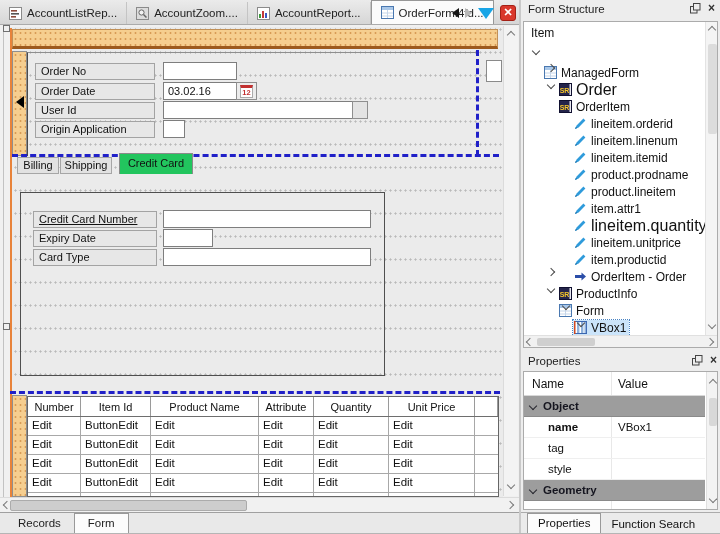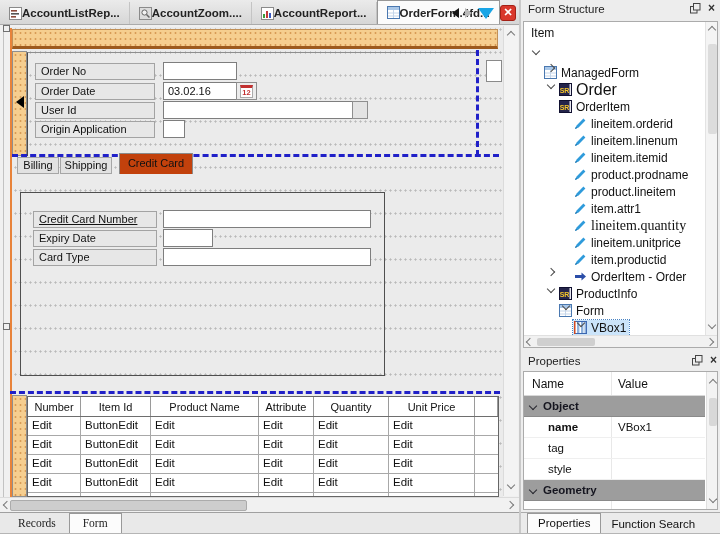--- a/index.html
+++ b/index.html
@@ -4,22 +4,22 @@
 <style>
   *{box-sizing:border-box;margin:0;padding:0;}
   html,body{width:720px;height:534px;}
   body{position:relative;font-family:"Liberation Sans",sans-serif;font-size:12px;color:#111;
        background:#ECECEC;overflow:hidden;border-bottom:1px solid #B5B5B5;}
   .abs{position:absolute;}
 
   
   #doc-tabbar{left:0;top:0;width:519px;height:25px;background:linear-gradient(#EBEBEB,#D6D6D6);
       border-bottom:1px solid #ABABAB;display:flex;align-items:flex-end;}
-  .doc-tab{height:22px;display:flex;align-items:center;padding:0 9px;font-size:11.5px;
-      color:#222;border-right:1px solid #C4C4C4;white-space:nowrap;font-weight:bold;}
+  .doc-tab{height:22px;display:flex;align-items:center;gap:5px;padding:0 9px;font-size:11.5px;
+      color:#222;border-right:1px solid #C4C4C4;white-space:nowrap;}
   .doc-tab.active{background:#FBFBFB;border:1px solid #979797;border-bottom:none;height:24px;}
   .tabicon svg{display:block;}
   #tab-nav{position:absolute;right:3px;top:4px;display:flex;align-items:center;gap:6px;height:18px;}
   .tri-left{width:0;height:0;border-top:5px solid transparent;border-bottom:5px solid transparent;border-right:7px solid #151515;}
   .tri-right{width:0;height:0;border-top:5px solid transparent;border-bottom:5px solid transparent;border-left:7px solid #B8B8B8;}
   .tri-down{width:0;height:0;border-left:8px solid transparent;border-right:8px solid transparent;border-top:11px solid #19A5E6;}
   .close-btn{width:16px;height:16px;background:#D9372B;border:1px solid #A32015;border-radius:3px;
       color:#fff;font-weight:bold;font-size:11px;line-height:13px;text-align:center;}
 
   
@@ -46,21 +46,21 @@
       display:flex;align-items:center;justify-content:center;}
   .calsheet{width:13px;height:13px;background:#fff;border:1px solid #AAA;border-top:3px solid #C23030;
       font-size:7.5px;font-weight:bold;color:#C23030;text-align:center;line-height:9px;}
   #partial-box{left:486px;top:35px;width:16px;height:22px;background:#fff;border:1px solid #8A8A8A;}
 
   .sel-v{left:476px;top:25px;width:4px;height:106px;border-left:3px dashed #2020C8;}
   .sel-h{height:3px;border-top:3px dashed #2020C8;}
 
   .pagetab{position:absolute;height:17px;top:132px;background:#E2E2E2;border:1px solid #A6A6A6;
       font-size:11px;line-height:15px;text-align:center;}
-  .pagetab.active{top:128px;height:21px;background:#c2410c;border-color:#8A8A8A;border-bottom:none;line-height:19px;}
+  .pagetab.active{top:128px;height:21px;background:#22c55e;border-color:#8A8A8A;border-bottom:none;line-height:19px;}
 
   #groupbox{left:20px;top:167px;width:365px;height:184px;border:1px solid #4F4F4F;}
 
   
   #items-table{left:27px;top:371px;width:472px;height:101px;background:#fff;border:1px solid #666;overflow:hidden;}
   .trow{display:flex;height:19px;border-bottom:1px solid #A8A8A8;}
   .trow.head{height:20px;border-bottom:1px solid #6E6E6E;}
   .tcell{border-right:1px solid #A8A8A8;font-size:11.5px;padding:2px 0 0 4px;overflow:hidden;white-space:nowrap;}
   .trow.head .tcell{display:flex;align-items:center;justify-content:center;font-size:11px;padding:0;border-right:1px solid #9A9A9A;}
   .tcell.fill{flex:1;border-right:none;}
@@ -71,21 +71,21 @@
   .chev.up{transform:rotate(-135deg);}
   .chev.right{transform:rotate(-45deg);}
   .chev.left{transform:rotate(135deg);}
   .chev.gray{border-color:#7A7A7A;}
   #v-scroll{left:503px;top:1px;width:15px;height:470px;background:#F3F3F3;border-left:1px solid #DBDBDB;}
   #h-scroll{left:0;top:472px;width:519px;height:15px;background:#F1F1F1;border-top:1px solid #DBDBDB;}
   #h-thumb{left:10px;top:2px;width:237px;height:11px;background:#CDCDCD;border:1px solid #ABABAB;border-radius:2px;position:absolute;}
 
   
   #view-tabs{left:0;top:512px;width:519px;height:22px;background:#E9E9E9;border-top:1px solid #A0A0A0;
-      display:flex;align-items:flex-end;padding-left:5px;font-family:Liberation Serif, serif;}
+      display:flex;align-items:flex-end;padding-left:5px;}
   .view-tab{height:19px;padding:0 13px;font-size:11.5px;line-height:17px;color:#222;}
   .view-tab.active{background:#FCFCFC;border:1px solid #999;border-bottom:none;height:21px;line-height:19px;}
 
   
   #right-col{left:519px;top:0;width:201px;height:534px;background:#EDEDED;border-left:2px solid #C9C9C9;}
   .panel-header{position:absolute;left:0;width:100%;height:20px;}
   .panel-title{position:absolute;left:7px;top:3px;font-size:11.5px;color:#222;}
   .panel-icons{position:absolute;right:5px;top:3px;display:flex;gap:7px;align-items:center;}
   .close-x{font-size:12px;font-weight:bold;color:#333;line-height:11px;}
 
@@ -434,21 +434,21 @@
         </div>
         <div class="tree-row" style="position: absolute; left: 35px; top: 173px; height: 17px;">
           <div class="chevslot"></div>
           <div class="row-inner">
             <div class="nodeicon">
               <svg width="13" height="13">
                 <path d="M1 12 L2.6 8.4 L9.4 1.6 L11.4 3.6 L4.6 10.4 Z" fill="#2F9BDB"></path>
                 <path d="M1 12 L1.9 9.8 L3.2 11.1 Z" fill="#1C6FA8"></path>
               </svg>
             </div>
-            <div style="font-size: 14px; font-family: Liberation Serif, serif;">lineitem.quantity</div>
+            <div style="font-size: 16px;">lineitem.quantity</div>
           </div>
         </div>
         <div class="tree-row" style="position: absolute; left: 35px; top: 190px; height: 17px;">
           <div class="chevslot"></div>
           <div class="row-inner">
             <div class="nodeicon">
               <svg width="13" height="13">
                 <path d="M1 12 L2.6 8.4 L9.4 1.6 L11.4 3.6 L4.6 10.4 Z" fill="#2F9BDB"></path>
                 <path d="M1 12 L1.9 9.8 L3.2 11.1 Z" fill="#1C6FA8"></path>
               </svg>

